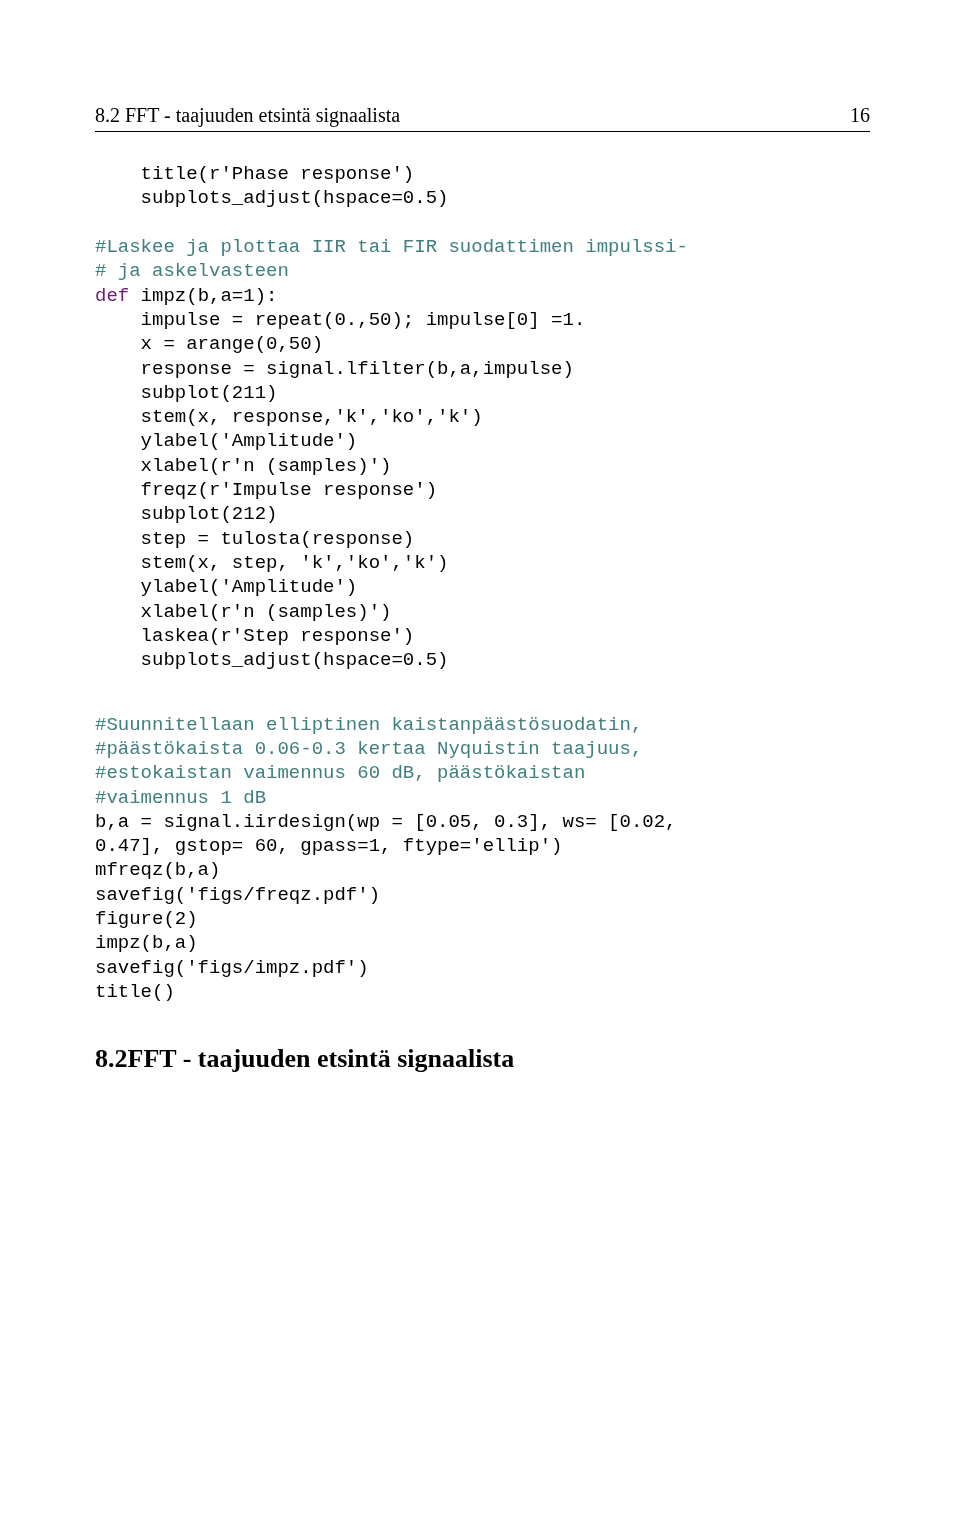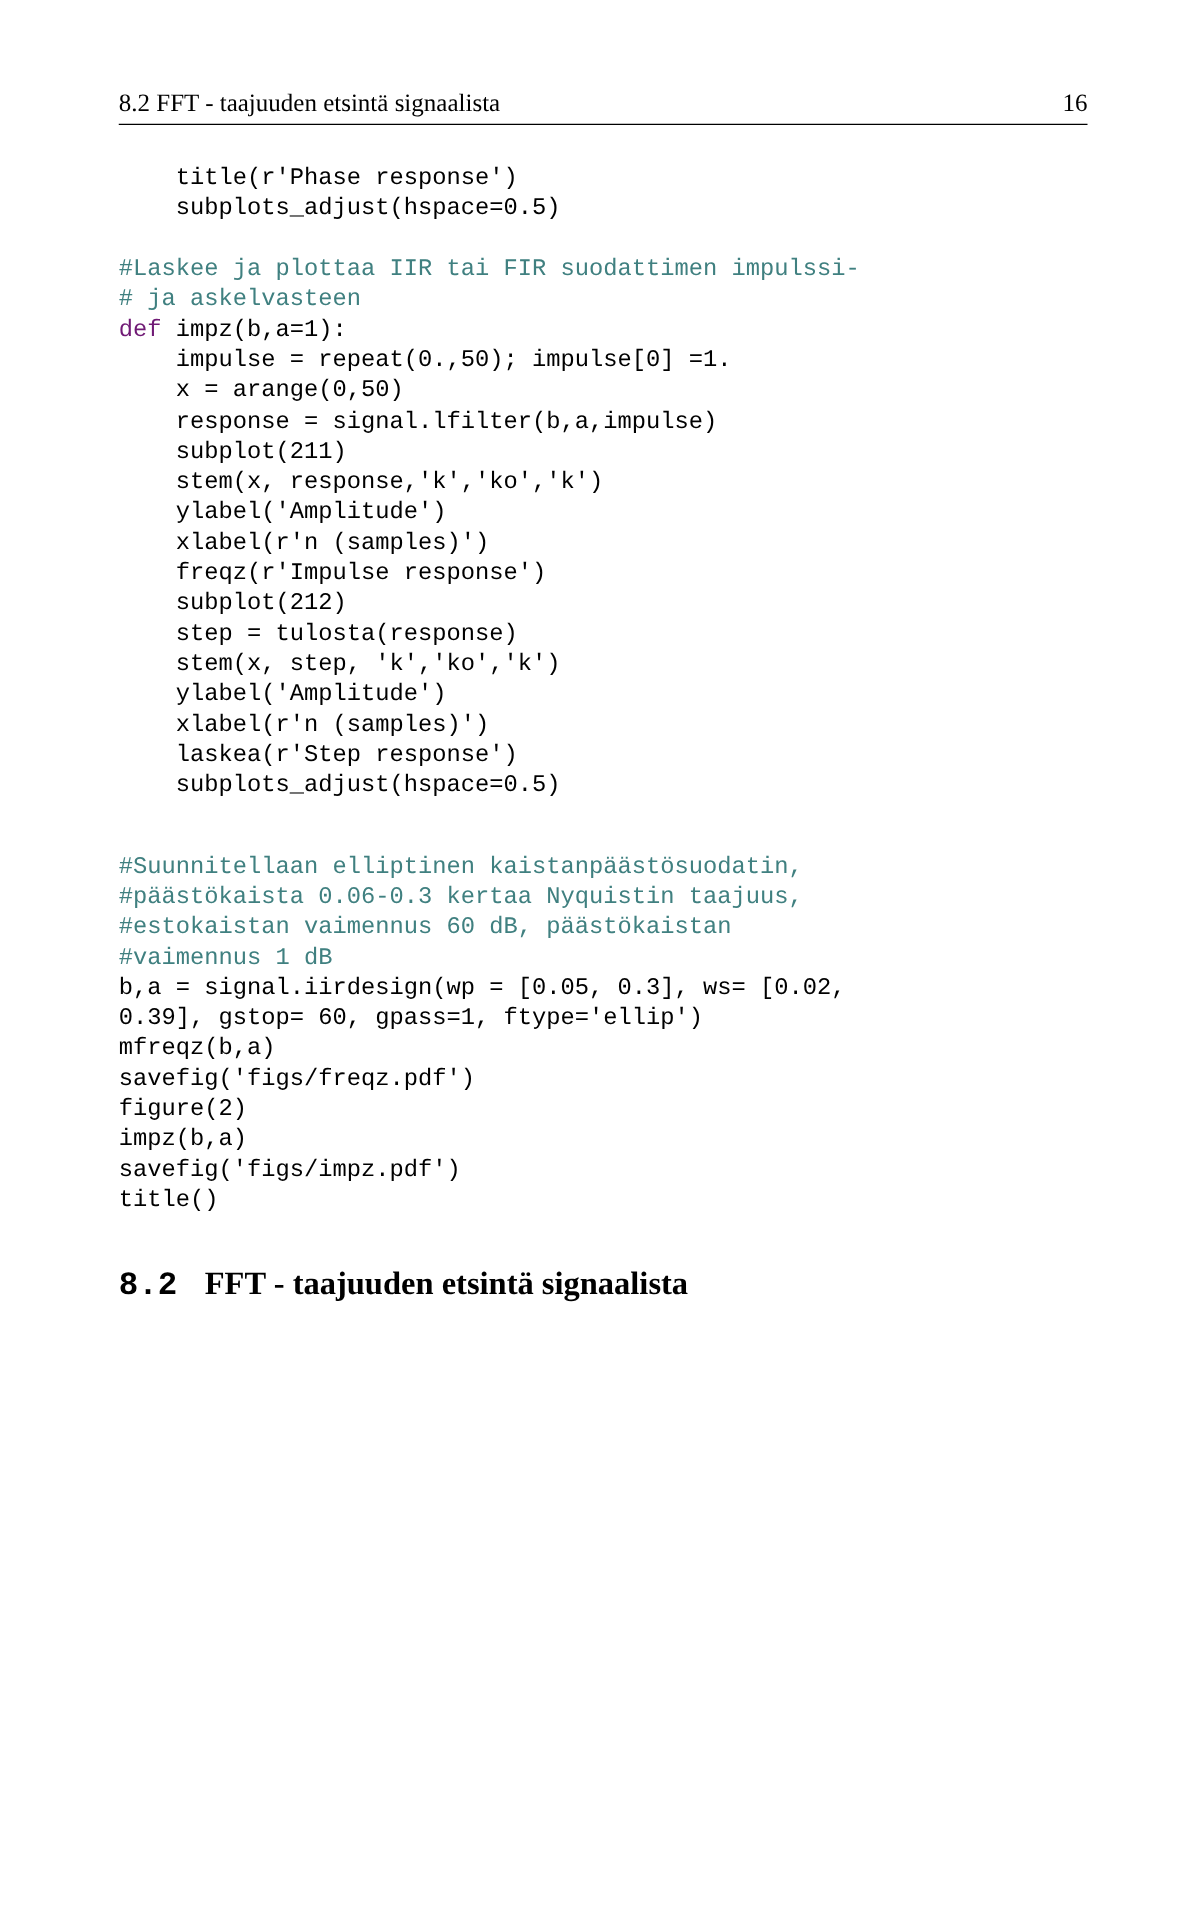--- a/index.html
+++ b/index.html
@@ -4,21 +4,21 @@
 <style>
   html, body {
     margin: 0;
     padding: 0;
     width: 960px;
     font-family: "Times New Roman", Times, serif;
     background: #fff;
     color: #000;
   }
   .page {
-    padding: 72px 90px 40px 95px;
+    padding: 104px 90px 40px 95px;
     box-sizing: border-box;
   }
   .header {
     display: flex;
     justify-content: space-between;
     align-items: baseline;
     font-size: 20px;
     margin-bottom: 4px;
   }
   .rule {
@@ -38,22 +38,20 @@
   }
   .com {
     color: #408080;
   }
   .sec-heading {
     margin: 0 0 18px 0;
     font-size: 26px;
     font-weight: bold;
   }
   .sec-num {
-    margin-right: 22px;
-    font-family: Liberation Mono, monospace;
   }
   p.body {
     font-size: 20px;
     line-height: 1.35;
     margin: 0;
     text-align: justify;
   }
 </style>
 </head>
 <body>
@@ -86,21 +84,21 @@
     <span>ylabel('Amplitude')</span>
     <span>xlabel(r'n (samples)')</span>
     <span>laskea(r'Step response')</span>
     <span>subplots_adjust(hspace=0.5)</span></pre>
 
   <pre class="code"><span class="com">#Suunnitellaan elliptinen kaistanpäästösuodatin,</span>
 <span class="com">#päästökaista 0.06-0.3 kertaa Nyquistin taajuus,</span>
 <span class="com">#estokaistan vaimennus 60 dB, päästökaistan</span>
 <span class="com">#vaimennus 1 dB</span>
 <span>b,a = signal.iirdesign(wp = [0.05, 0.3], ws= [0.02,</span>
-<span>0.39], gstop= 60, gpass=1, ftype='ellip')</span>
+<span>0.47], gstop= 60, gpass=1, ftype='ellip')</span>
 <span>mfreqz(b,a)</span>
 <span>savefig('figs/freqz.pdf')</span>
 <span>figure(2)</span>
 <span>impz(b,a)</span>
 <span>savefig('figs/impz.pdf')</span>
 <span>title()</span></pre>
 
   <h2 class="sec-heading">
     <span class="sec-num">8.2</span><span>FFT - taajuuden etsintä signaalista</span>
   </h2>

